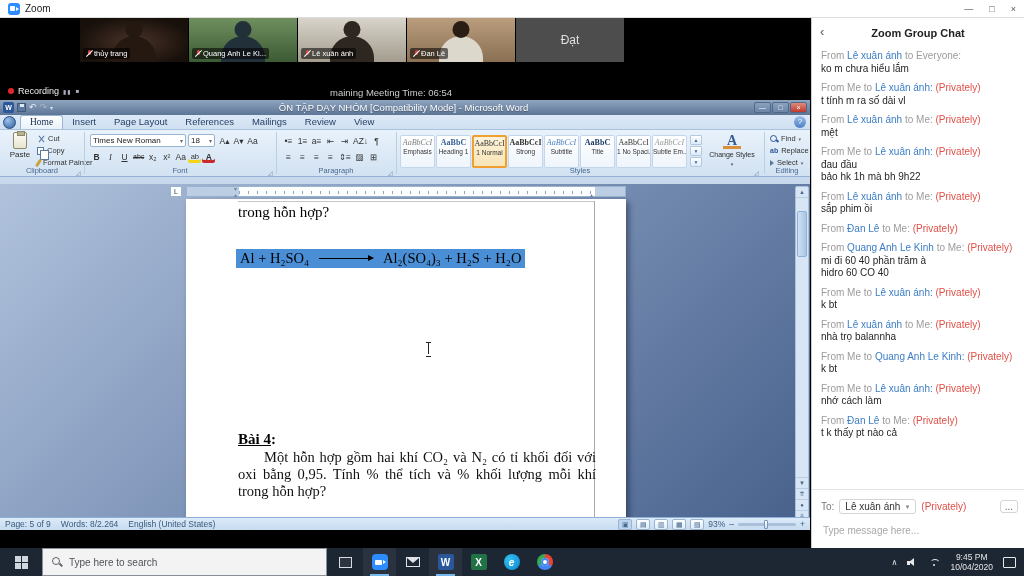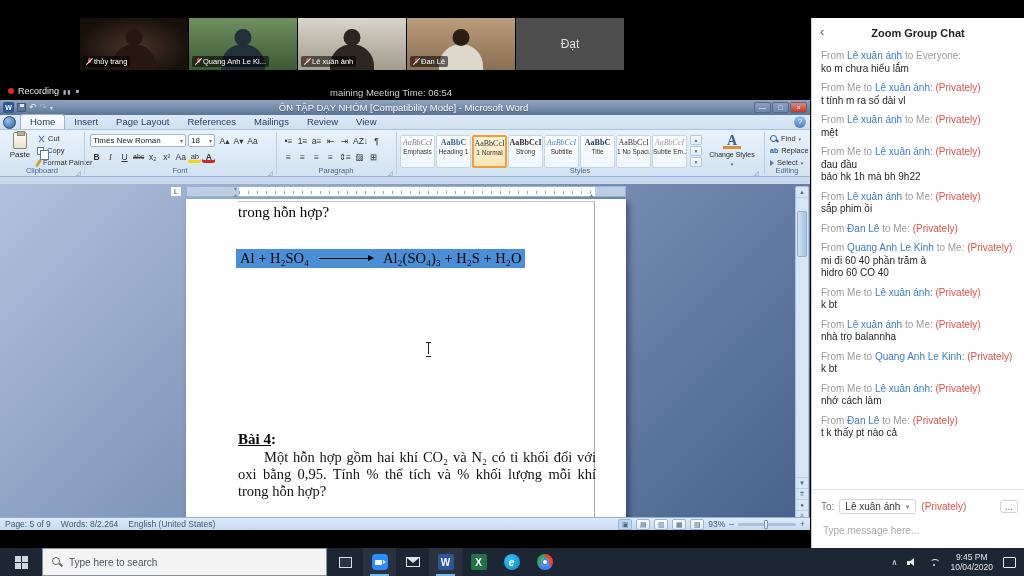--- a/index.html
+++ b/index.html
@@ -15,21 +15,21 @@
   .zoom-logo{width:12px;height:12px;border-radius:3px;background:#2d8cff;position:relative;margin-right:5px;}
   .zoom-logo::before{content:'';position:absolute;left:2px;top:3.5px;width:5px;height:5px;background:#fff;border-radius:1px;}
   .zoom-logo::after{content:'';position:absolute;left:7.5px;top:4px;border-top:2px solid transparent;
     border-bottom:2px solid transparent;border-left:3px solid #fff;}
   .ztb-title{font-size:10px;color:#222;}
   .ztb-controls{display:flex;}
   .wbtn{font-size:9px;color:#555;margin-left:16px;}
 
   
   .video-strip{position:absolute;left:80px;top:18px;height:58px;display:flex;z-index:5;}
-  .vtile{width:108px;height:52px;position:relative;margin-right:1px;overflow:hidden;}
+  .vtile{width:108px;height:44px;position:relative;margin-right:1px;overflow:hidden;}
   .vtile-0{background:radial-gradient(ellipse at 50% 55%,#4a3328 0%,#18100b 75%);}
   .vtile-1{background:radial-gradient(circle at 50% 45%,#d8a494 0%,#9c6b5d 55%,#5d3a33 100%);}
   .vtile-2{background:linear-gradient(180deg,#6f8f5f,#3c5a34);}
   .vtile-3{background:linear-gradient(180deg,#d8d4cb,#a39c8d);}
   .vtile-4{background:linear-gradient(180deg,#b99d7d,#8a6f52);}
   .vtile-5{background:#4d4d4d;}
   .vfigure{position:absolute;left:50%;bottom:-2px;transform:translateX(-50%);width:44px;height:28px;
     border-radius:22px 22px 0 0;background:#1b1b1b;}
   .vfigure::before{content:'';position:absolute;left:50%;top:-15px;transform:translateX(-50%);
     width:17px;height:17px;border-radius:50%;background:inherit;}
@@ -71,21 +71,21 @@
   .wc-btn{width:17px;height:11px;font-size:7px;display:flex;align-items:center;justify-content:center;color:#fff;
     background:linear-gradient(#8ba1bd,#6c86a8);border:1px solid #51688a;border-radius:2px;}
   .wc-close{background:linear-gradient(#e08a7a,#c0392b);}
 
   .ribbon-tabs{position:absolute;left:0;top:15px;width:100%;height:15px;
     background:linear-gradient(#dde9f7,#cfe0f1);display:flex;align-items:flex-end;padding-left:20px;
     border-bottom:1px solid #a9c3de;}
   .office-orb{position:absolute;left:3px;top:1px;width:13px;height:13px;border-radius:50%;
     background:radial-gradient(circle at 35% 30%,#9cc1ec,#2f5f9e);border:1px solid #27507f;}
   .rtab{font-size:9.5px;color:#1f3a5f;padding:1px 9px 2px;border-radius:3px 3px 0 0;}
-  .rtab.active{background:linear-gradient(#fdfefe,#e8f1fa);border:1px solid #9ab4d0;border-bottom:none;color:#15304f;}
+  .rtab.active{background:linear-gradient(#fdfefe,#e8f1fa);border:1px solid #9ab4d0;border-bottom:none;color:#15304f;font-family:Liberation Serif, serif;}
   .ribbon-help{position:absolute;right:4px;top:1px;width:12px;height:12px;border-radius:50%;
     background:linear-gradient(#9cc1ec,#4e7fc0);color:#fff;font-size:8px;text-align:center;line-height:12px;}
 
   .ribbon{position:absolute;left:0;top:30px;width:100%;height:47px;
     background:linear-gradient(#e9f2fb,#d2e2f2);border-bottom:1px solid #95b3d7;font-size:8px;color:#333;}
   .rgroup-label{position:absolute;bottom:1px;font-size:7.5px;color:#49688f;text-align:center;}
   .gsep{position:absolute;top:2px;bottom:2px;width:1px;background:#b9cfe4;}
   .dlg{position:absolute;bottom:0;font-size:6px;color:#6787ab;}
 
   .paste-btn{position:absolute;left:5px;top:2px;width:30px;text-align:center;color:#2b2b2b;}
@@ -261,20 +261,31 @@
     border:1.5px solid #e8e8e8;clip-path:polygon(50% 50%,0 0,100% 0);}
   .ico-wifi::after{content:'';position:absolute;left:5px;top:6px;width:2px;height:2px;border-radius:50%;background:#e8e8e8;}
   .clock{font-size:8.5px;text-align:center;line-height:10px;}
   .notif{width:13px;height:11px;border:1px solid #e8e8e8;border-radius:1px;}
 </style>
 </head>
 <body>
 
 <div class="screen" data-name="screen">
 
+  <div class="zoom-titlebar" data-name="zoom-titlebar">
+    <div class="ztb-left">
+      <span class="zoom-logo" data-name="zoom-app-icon"></span>
+      <span class="ztb-title" data-name="zoom-window-title">Zoom</span>
+    </div>
+    <div class="ztb-controls">
+      <span class="wbtn" data-name="zoom-minimize-button">—</span>
+      <span class="wbtn" data-name="zoom-maximize-button">□</span>
+      <span class="wbtn" data-name="zoom-close-button">×</span>
+    </div>
+  </div>
 
   <div class="video-strip" data-name="video-strip">
       <div class="vtile vtile-0" data-name="participant-tile-1">
         <div class="vfigure" data-name="participant-silhouette"></div>
         <div class="vlabel" data-name="participant-name-label">
           <span class="mic-muted" data-name="muted-mic-icon"></span>
           <span data-name="participant-name">thủy trang</span>
         </div>
       </div>
       <div class="vtile vtile-2" data-name="participant-tile-3">

